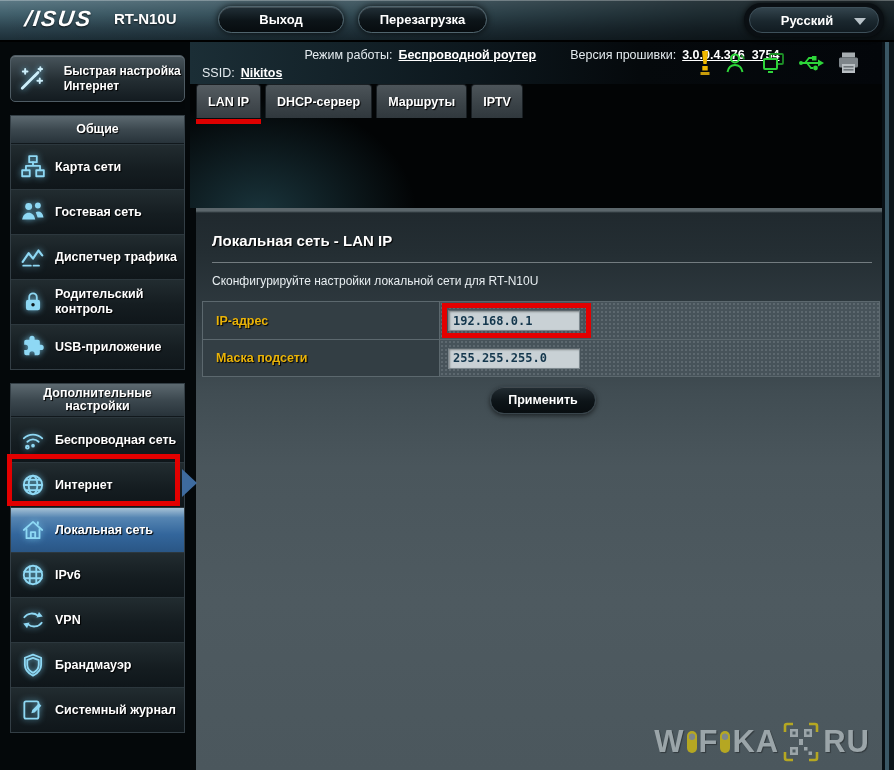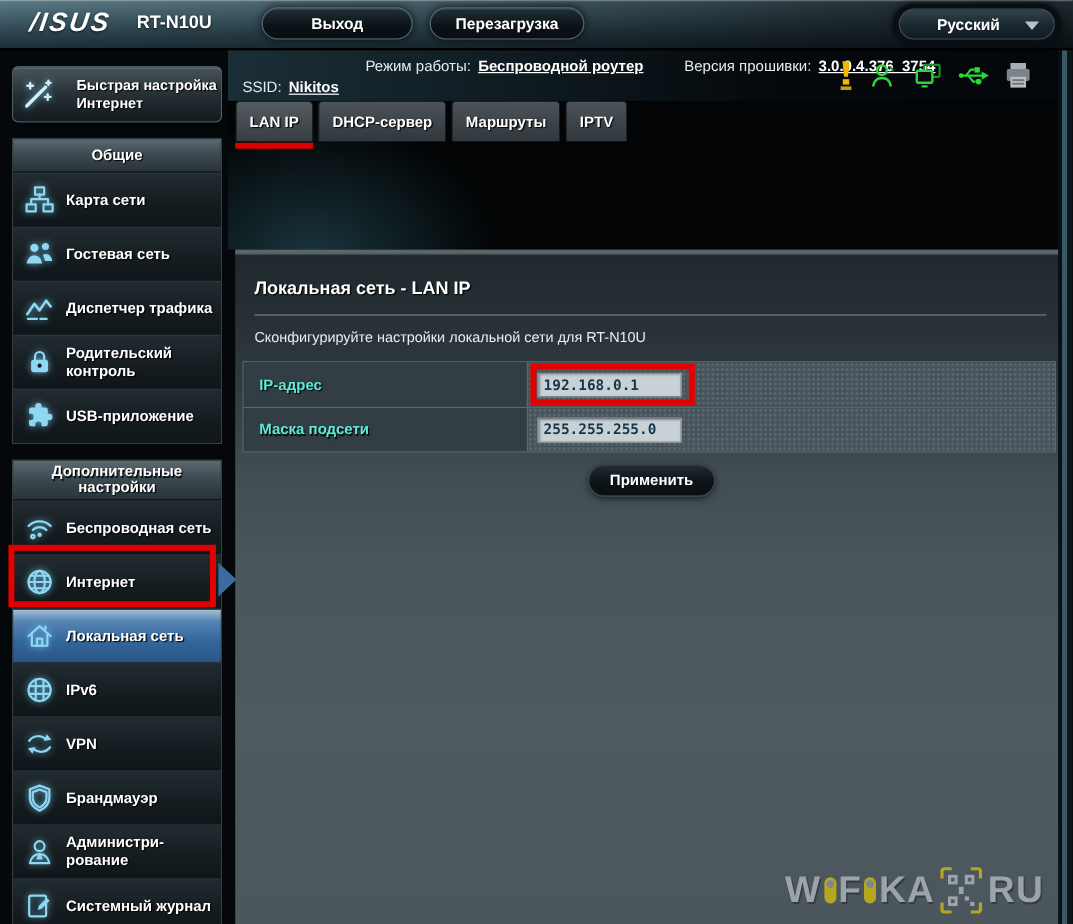--- a/index.html
+++ b/index.html
@@ -97,28 +97,28 @@
   .panel { position:absolute; left:196px; top:208px; width:686px; height:562px; z-index:2;
     background:linear-gradient(180deg,#5b666b 0px,#5b666b 3px,#20292e 5px,#242e33 8%,
       #303b41 20%, #414d53 33%, #4a565c 46%, #4e5a60 70%, #4b575d 100%); }
   .panel-inner { position:relative; padding:24px 8px 0 16px; height:100%; }
   .ptitle { color:#fff; font-weight:bold; font-size:15px; text-shadow:1px 1px 1px #000; }
   .pdivider { height:1px; background:#8d969a; opacity:.75; margin:13px 2px 0 0; }
   .pdesc { color:#e8eef1; font-size:12px; margin-top:11px; }
   .formtable { margin-top:13px; margin-left:-10px; width:678px; border:1px solid #5c686e; }
   .frow { display:flex; height:37px; border-top:1px solid #5c686e; }
   .frow:first-child { border-top:none; }
-  .flabel { width:237px; background:#333e44; color:#5eead4; font-weight:bold; font-size:12.5px;
+  .flabel { width:237px; background:#333e44; color:#eab308; font-weight:bold; font-size:12.5px;
     display:flex; align-items:center; padding-left:13px; border-right:1px solid #5c686e;
     text-shadow:1px 1px 1px #000; }
   .fvalue { flex:1; display:flex; align-items:center; padding-left:8px;
     background-color:#47535a;
     background-image:radial-gradient(rgba(200,210,215,.16) 1px, transparent 1.3px);
     background-size:4px 4px; }
-  .tinput { width:120px; height:21px; background:#c9d1d5; border:1px solid #7d888e;
+  .tinput { width:132px; height:21px; background:#c9d1d5; border:1px solid #7d888e;
     border-top-color:#5c676d; color:#14374d; font-family:"DejaVu Sans Mono", monospace;
     font-size:12px; font-weight:bold; padding:0 4px; box-shadow:inset 1px 1px 2px rgba(0,0,0,.35); }
   .redframe-input { display:inline-block; border:5px solid #e30000; padding:2px 6px 2px 1px;
     margin-left:-6px; line-height:0; }
   .applyrow { text-align:center; margin-top:9px; }
   .applybtn { width:106px; height:28px; border-radius:14px; cursor:pointer;
     background:linear-gradient(180deg,#232d33 0%, #0d1418 55%, #080d10 100%);
     border:1px solid #39454c; color:#fff; font-weight:bold; font-size:12.5px;
     font-family:"Liberation Sans",sans-serif;
     box-shadow:0 2px 5px rgba(0,0,0,.55), inset 0 1px 0 rgba(255,255,255,.14); }
@@ -340,30 +340,20 @@
         <span class="nlabel">VPN</span>
       </div>
       <div class="navitem">
         <span class="nicon">
           <svg width="26" height="26" viewBox="0 0 24 24">
             <path d="M12 2.5l7.5 2.8V12c0 4.4-3 7.6-7.5 9.8C7.5 19.6 4.5 16.4 4.5 12V5.3z"></path>
             <path d="M12 5.5l5.3 2V12c0 3.2-2.1 5.6-5.3 7.3-3.2-1.7-5.3-4.1-5.3-7.3V7.5z"></path>
           </svg>
         </span>
         <span class="nlabel">Брандмауэр</span>
-      </div>
-      <div class="navitem">
-        <span class="nicon">
-          <svg width="26" height="26" viewBox="0 0 24 24">
-            <circle cx="12" cy="7.5" r="3.8"></circle>
-            <path d="M4.5 20.5c1.2-4.6 4-6.8 7.5-6.8s6.3 2.2 7.5 6.8z"></path>
-            <path d="M12 14l-1.5 3h3z"></path>
-          </svg>
-        </span>
-        <span class="nlabel">Администри-рование</span>
       </div>
       <div class="navitem">
         <span class="nicon">
           <svg width="26" height="26" viewBox="0 0 24 24">
             <rect x="4" y="4" width="13" height="16" rx="1.5"></rect>
             <path class="f" d="M13.5 14.2L19.7 8l-2.2-2.2-6.2 6.2-.8 3z"></path>
           </svg>
         </span>
         <span class="nlabel">Системный журнал</span>
       </div>

